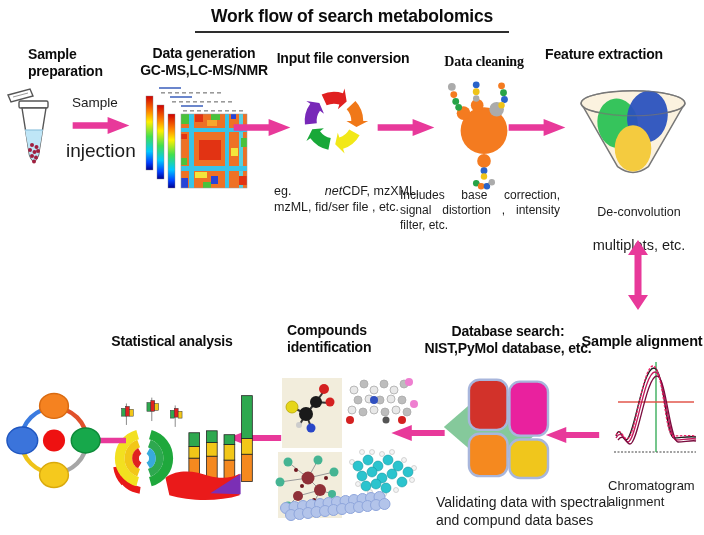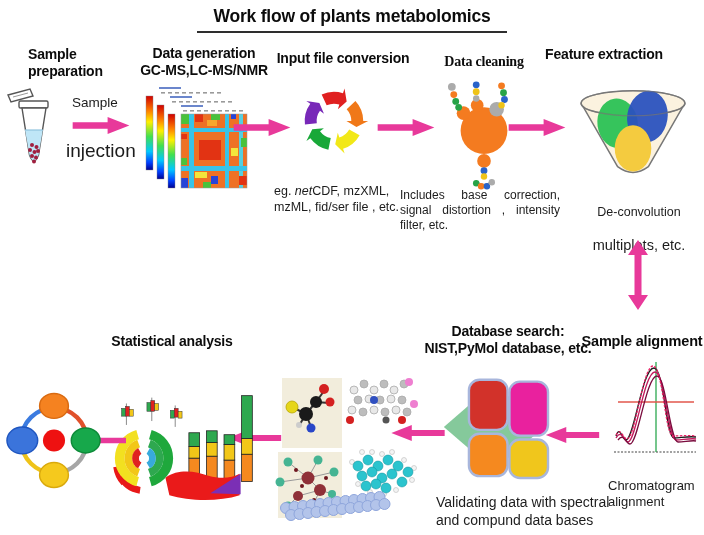--- a/index.html
+++ b/index.html
@@ -14,33 +14,33 @@
     display:inline-block; font-size:17.5px; font-weight:bold; color:#0c0c0c;
     padding:0 16px 4px; border-bottom:2.5px solid #2e2e2e; letter-spacing:-0.2px;
   }
   .heading {
     font-weight:bold; font-size:14px; line-height:1.18; color:#0c0c0c;
     white-space:pre-line; letter-spacing:-0.2px;
   }
   .center { text-align:center; }
   .caption { font-size:12px; line-height:1.25; color:#1c1c1c; white-space:pre-line; }
   .just { text-align:justify; }
-  .ital { font-style:italic; }
+  .ital { font-style:italic;margin-left:30px; }
   .big-line { font-size:14.5px; }
   .flow-arrow svg polygon, .flow-arrow svg path { fill:var(--accent,#E8399A); }
   .mirror { transform:scaleX(-1); }
   svg { display:block; }
 </style>
 </head>
 <body>
 
 <div id="canvas">
 
   <div class="abs title-wrap">
-    <span class="title">Work flow of plants metabolomics</span>
+    <span class="title">Work flow of search metabolomics</span>
   </div>
 
   <div class="abs heading" style="left:28px;top:46px;width:110px;">Sample
 preparation</div>
   <div class="abs" style="left:5px;top:88px;">
     <svg width="58" height="86" viewBox="0 0 58 86">
       <polygon points="3,7 25,1 28,8 6,14" fill="#fff" stroke="#555" stroke-width="1.4"></polygon>
       <line x1="8" y1="9" x2="23" y2="5" stroke="#999" stroke-width="1"></line>
       <rect x="14" y="13" width="29" height="7" rx="1.5" fill="#fff" stroke="#555" stroke-width="1.4"></rect>
       <path d="M17,20 L41,20 L33.5,67 Q29,79 24.5,67 Z" fill="#fff" stroke="#555" stroke-width="1.4"></path>
@@ -253,20 +253,22 @@
   </div>
   <div class="abs caption" style="left:436px;top:494px;width:178px;font-size:14px;">Validating data with spectral
 and compund data bases</div>
 
   <div class="abs flow-arrow mirror" style="left:390px;top:425px;">
     <svg width="56" height="16" viewBox="0 0 60 18">
         <polygon points="0,5.5 37,5.5 37,0 60,9 37,18 37,12.5 0,12.5"></polygon>
       </svg>
   </div>
 
+  <div class="abs heading" style="left:287px;top:322px;width:126px;">Compounds
+identification</div>
   <div class="abs" style="left:266px;top:374px;">
     <svg width="152" height="150" viewBox="0 0 152 150">
       <rect x="16" y="4" width="60" height="70" fill="#F2EDDC"></rect>
       <g stroke="#333" stroke-width="2">
         <line x1="28" y1="34" x2="40" y2="40"></line>
           <line x1="40" y1="40" x2="50" y2="28"></line>
         <line x1="50" y1="28" x2="58" y2="17"></line>
           <line x1="50" y1="28" x2="63" y2="29"></line>
         <line x1="40" y1="40" x2="45" y2="53"></line>
           <line x1="40" y1="40" x2="34" y2="50"></line>

